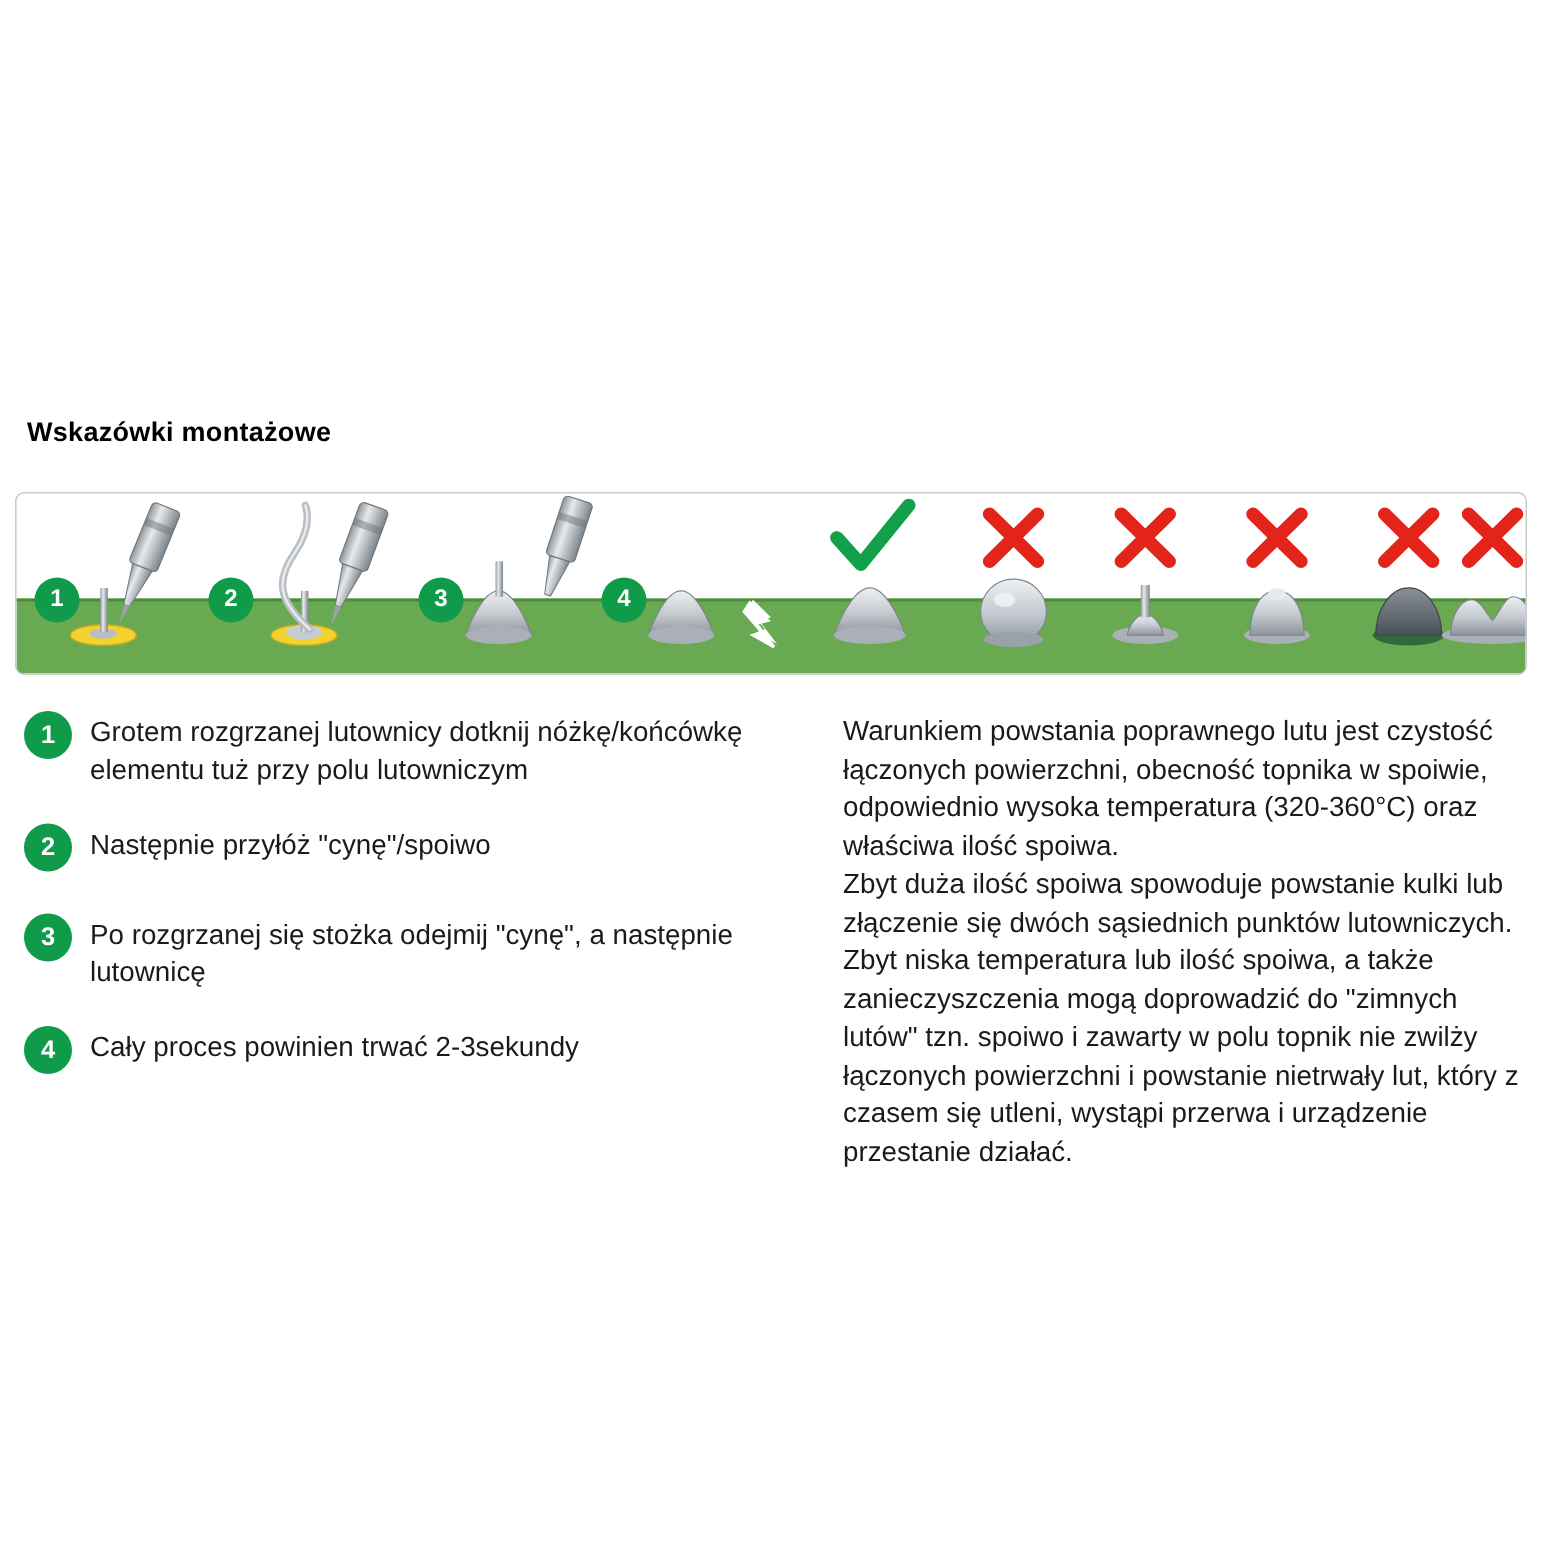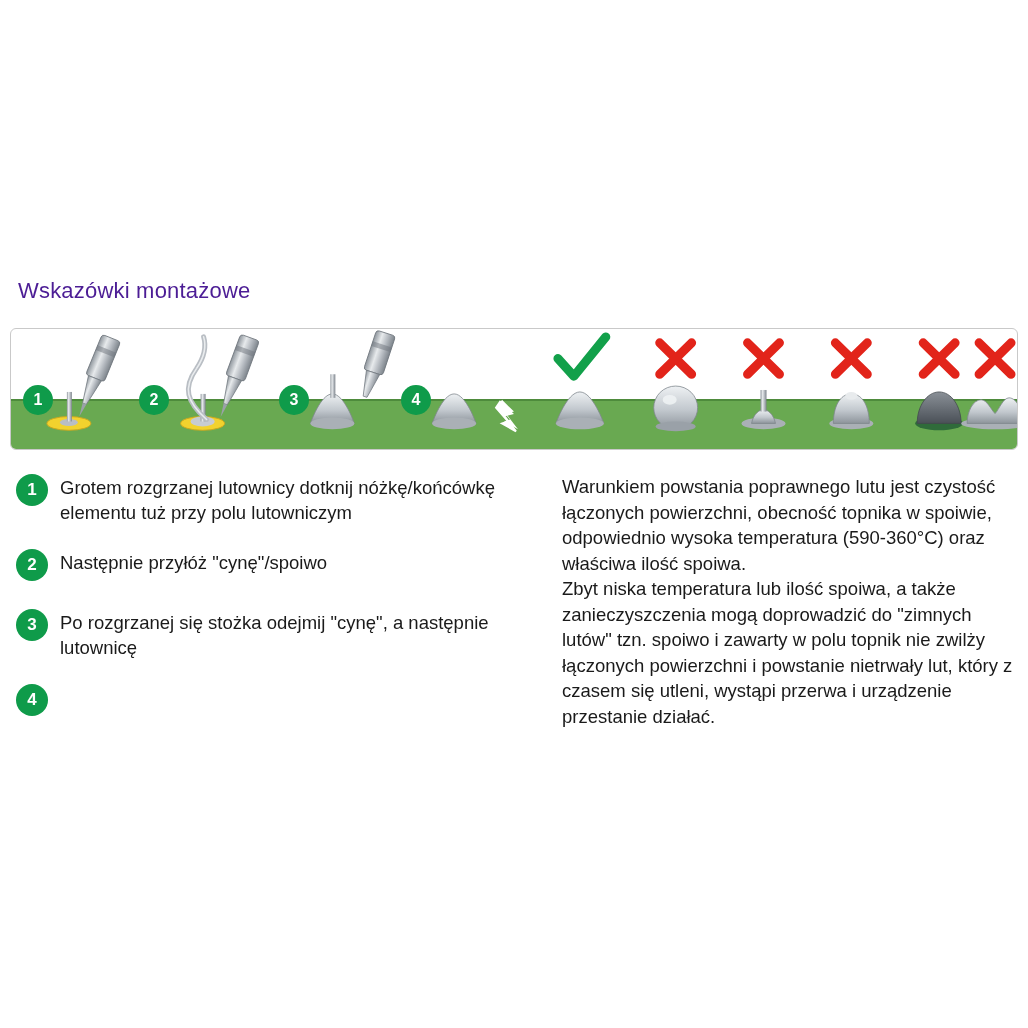--- a/index.html
+++ b/index.html
@@ -21,24 +21,24 @@
     left: 0; top: 0;
     width: 1028px;
     height: 1028px;
   }
 
   
   .title {
     position: absolute;
     left: 18px;
     top: 278px;
-    font-size: 22px;
-    font-weight: normal;
+    font-size: 18px;
+    font-weight: bold;
     letter-spacing: 0.2px;
-    color: #4c1d95;
+    color: #000000;
   }
 
   
   .band {
     position: absolute;
     left: 10px;
     top: 328px;
     width: 1008px;
     height: 122px;
     border: 1px solid #c9c9c9;
@@ -284,22 +284,24 @@
       <div class="step-text">Następnie przyłóż "cynę"/spoiwo</div>
     </div>
 
     <div class="step-row" style="margin-top:22px;">
       <div class="step-badge">3</div>
       <div class="step-text">Po rozgrzanej się stożka odejmij "cynę", a następnie lutownicę</div>
     </div>
 
     <div class="step-row" style="margin-top:22px;">
       <div class="step-badge">4</div>
+      <div class="step-text">Cały proces powinien trwać 2-3sekundy</div>
     </div>
 
   </div>
 
   <div class="notes">
-    <p>Warunkiem powstania poprawnego lutu jest czystość łączonych powierzchni, obecność topnika w spoiwie, odpowiednio wysoka temperatura (590-360°C) oraz właściwa ilość spoiwa.</p>
+    <p>Warunkiem powstania poprawnego lutu jest czystość łączonych powierzchni, obecność topnika w spoiwie, odpowiednio wysoka temperatura (320-360°C) oraz właściwa ilość spoiwa.</p>
+    <p>Zbyt duża ilość spoiwa spowoduje powstanie kulki lub złączenie się dwóch sąsiednich punktów lutowniczych.</p>
     <p>Zbyt niska temperatura lub ilość spoiwa, a także zanieczyszczenia mogą doprowadzić do "zimnych lutów" tzn. spoiwo i zawarty w polu topnik nie zwilży łączonych powierzchni i powstanie nietrwały lut, który z czasem się utleni, wystąpi przerwa i urządzenie przestanie działać.</p>
   </div>
 
 </div>
 
 </body></html>

